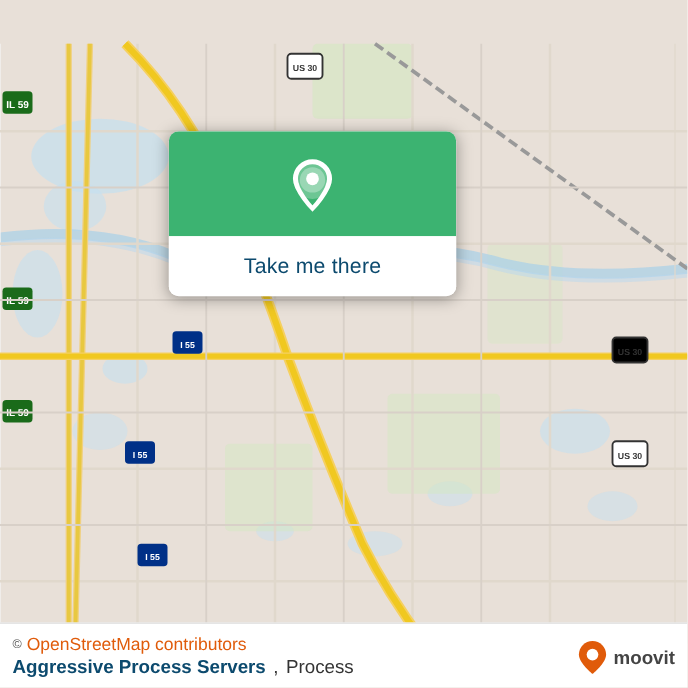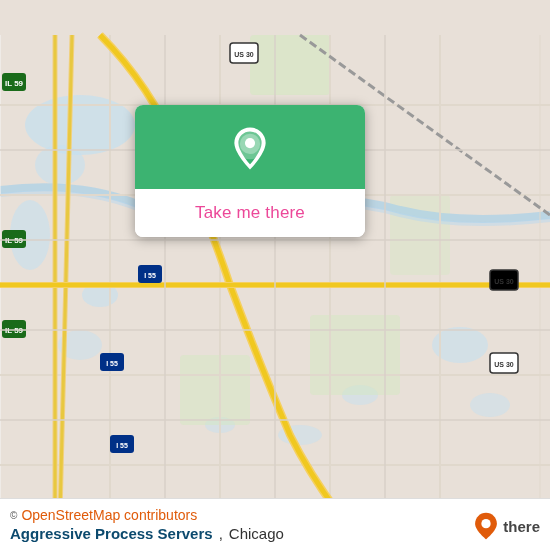--- a/index.html
+++ b/index.html
@@ -54,21 +54,21 @@
       width: 44px;
       height: 44px;
     }
 
     #popup-button {
       width: 100%;
       padding: 14px 0;
       text-align: center;
       font-size: 17px;
       font-weight: 500;
-      color: #ec4899;
+      color: #0c4a6e;
       background: white;
       border: none;
       cursor: pointer;
       letter-spacing: 0.01em;
     }
 
     
     #bottom-bar {
       position: absolute;
       bottom: 0; left: 0;
@@ -242,25 +242,25 @@
   </div>
 
   <div id="bottom-bar">
     <div id="attribution-row">
       <span>©</span>
       <a id="openstreetmap-link">OpenStreetMap contributors</a>
     </div>
     <div id="location-name-row">
       <span id="location-title">Aggressive Process Servers</span>
       <span style="color:#333; font-size:15px;">,</span>
-      <span id="location-city">Chicago</span>
+      <span id="location-city">Process</span>
     </div>
   </div>
 
   <div id="moovit-logo">
 
     <svg id="moovit-pin" viewBox="0 0 30 36" xmlns="http://www.w3.org/2000/svg">
       <path d="M15 1 C7.3 1 1 7.3 1 15 C1 23.8 15 35 15 35 C15 35 29 23.8 29 15 C29 7.3 22.7 1 15 1Z" fill="#e05b0a"></path>
       <circle cx="15" cy="15" r="6" fill="white"></circle>
     </svg>
-    <span id="moovit-text">there</span>
+    <span id="moovit-text">moovit</span>
   </div>
 </div>
 
 </body></html>

